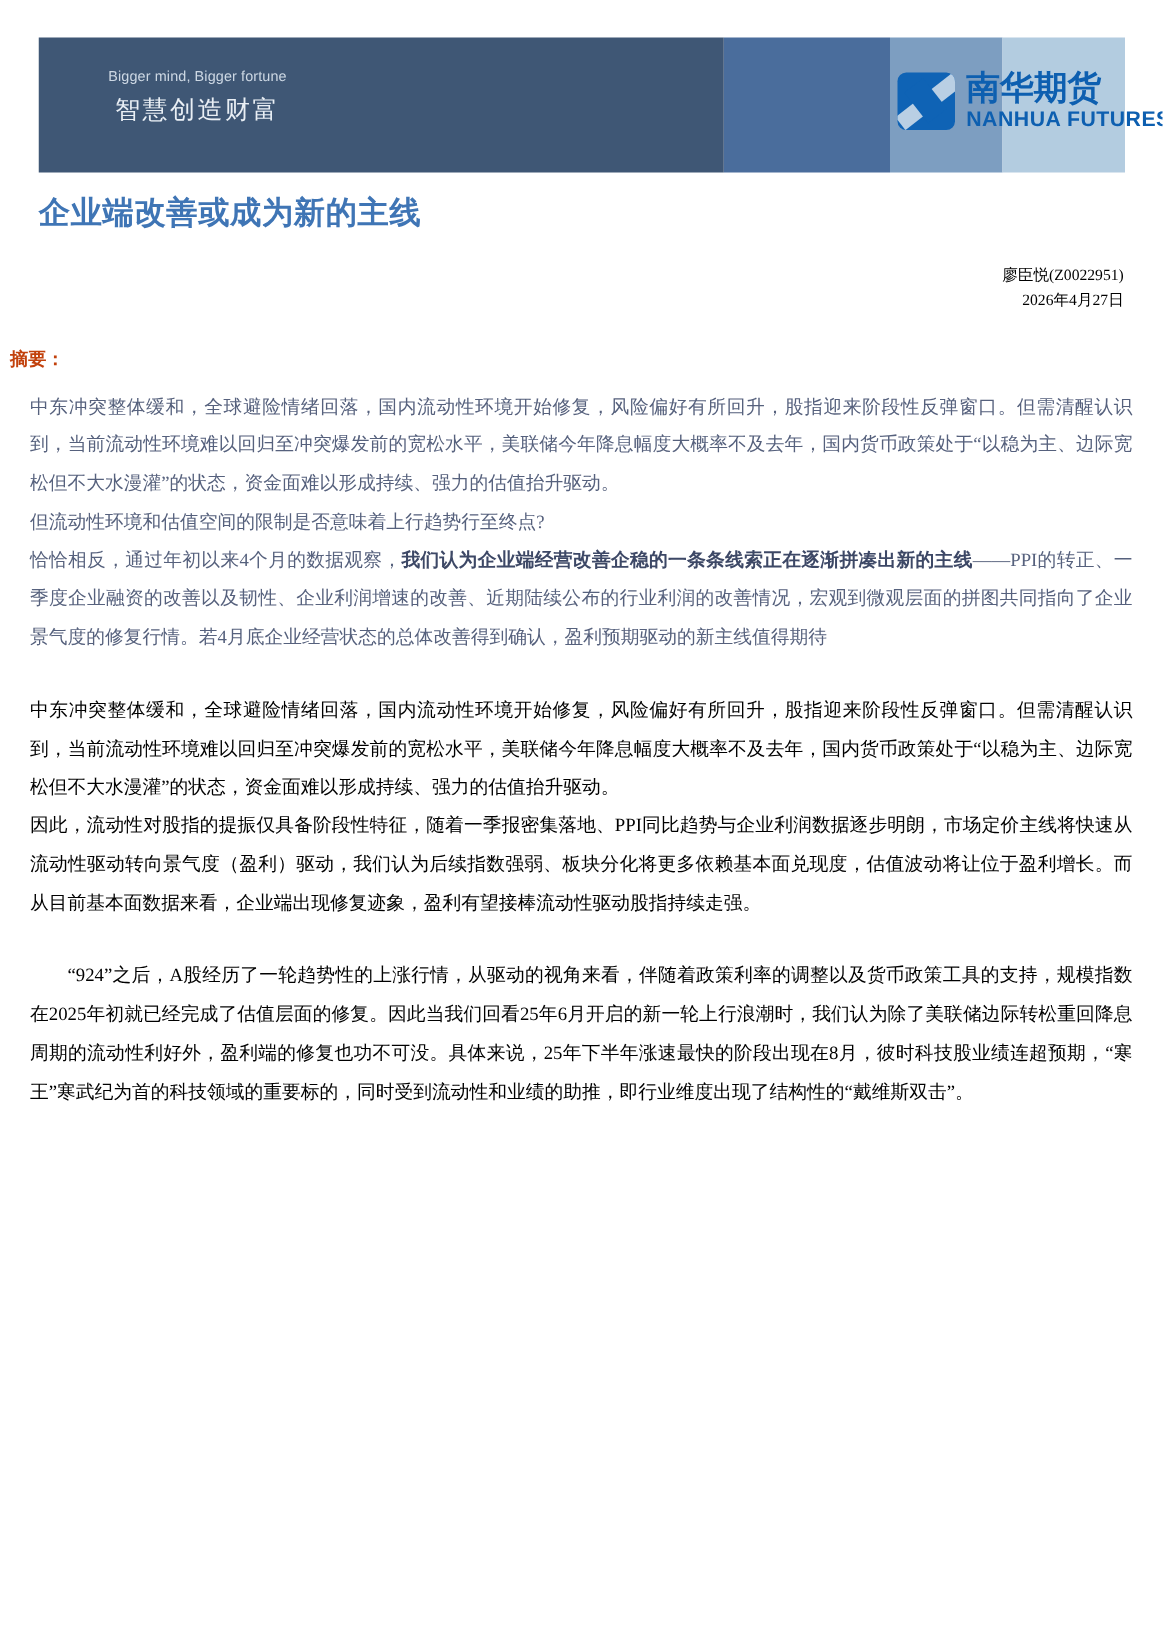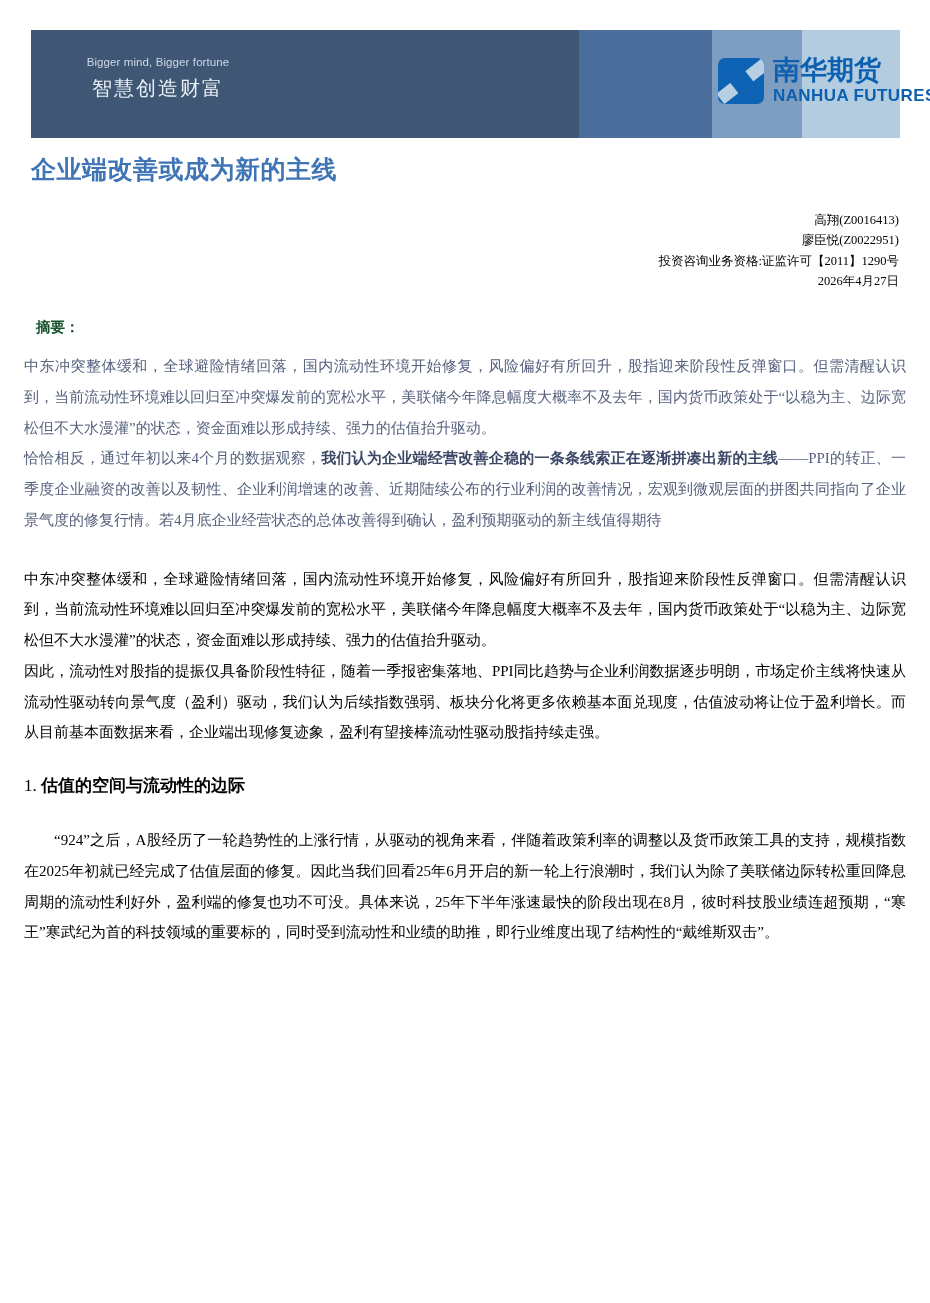--- a/index.html
+++ b/index.html
@@ -143,24 +143,24 @@
 
   .meta {
     margin: 24px 31px 0 0;
     text-align: right;
     font-size: 12.5px;
     line-height: 1.62;
     color: #000000;
   }
 
   .section-label {
-    margin: 27px 0 0 36px;
+    margin: 27px 0 0 8px;
     font-size: 14.5px;
     font-weight: bold;
-    color: #14532d;
+    color: #c2410c;
   }
 
   .abstract {
     margin: 14px 24px 0 24px;
     font-size: 15px;
     line-height: 2.05;
     color: #56617d;
     text-align: justify;
     text-justify: inter-ideograph;
   }
@@ -221,40 +221,35 @@
     <div class="logo-cn">南华期货</div>
     <div class="logo-en">NANHUA FUTURES</div>
   </div>
 </div>
 
 <div class="page">
 
   <h1 class="doc-title">企业端改善或成为新的主线</h1>
 
   <div class="meta">
-    <div>高翔(Z0016413)</div>
     <div>廖臣悦(Z0022951)</div>
-    <div>投资咨询业务资格:证监许可【2011】1290号</div>
     <div>2026年4月27日</div>
   </div>
 
   <div class="section-label">摘要：</div>
 
   <div class="abstract">
     <p>中东冲突整体缓和，全球避险情绪回落，国内流动性环境开始修复，风险偏好有所回升，股指迎来阶段性反弹窗口。但需清醒认识到，当前流动性环境难以回归至冲突爆发前的宽松水平，美联储今年降息幅度大概率不及去年，国内货币政策处于“以稳为主、边际宽松但不大水漫灌”的状态，资金面难以形成持续、强力的估值抬升驱动。</p>
+    <p>但流动性环境和估值空间的限制是否意味着上行趋势行至终点?</p>
     <p><span>恰恰相反，通过年初以来4个月的数据观察，</span><b>我们认为企业端经营改善企稳的一条条线索正在逐渐拼凑出新的主线</b><span>——PPI的转正、一季度企业融资的改善以及韧性、企业利润增速的改善、近期陆续公布的行业利润的改善情况，宏观到微观层面的拼图共同指向了企业景气度的修复行情。若4月底企业经营状态的总体改善得到确认，盈利预期驱动的新主线值得期待</span></p>
   </div>
 
   <div class="body-text">
     <p>中东冲突整体缓和，全球避险情绪回落，国内流动性环境开始修复，风险偏好有所回升，股指迎来阶段性反弹窗口。但需清醒认识到，当前流动性环境难以回归至冲突爆发前的宽松水平，美联储今年降息幅度大概率不及去年，国内货币政策处于“以稳为主、边际宽松但不大水漫灌”的状态，资金面难以形成持续、强力的估值抬升驱动。</p>
     <p>因此，流动性对股指的提振仅具备阶段性特征，随着一季报密集落地、PPI同比趋势与企业利润数据逐步明朗，市场定价主线将快速从流动性驱动转向景气度（盈利）驱动，我们认为后续指数强弱、板块分化将更多依赖基本面兑现度，估值波动将让位于盈利增长。而从目前基本面数据来看，企业端出现修复迹象，盈利有望接棒流动性驱动股指持续走强。</p>
   </div>
 
-  <div class="heading-1">
-    <span class="h-num">1.</span>
-    <span class="h-txt">估值的空间与流动性的边际</span>
-  </div>
 
   <div class="body-text">
     <p class="indent">“924”之后，A股经历了一轮趋势性的上涨行情，从驱动的视角来看，伴随着政策利率的调整以及货币政策工具的支持，规模指数在2025年初就已经完成了估值层面的修复。因此当我们回看25年6月开启的新一轮上行浪潮时，我们认为除了美联储边际转松重回降息周期的流动性利好外，盈利端的修复也功不可没。具体来说，25年下半年涨速最快的阶段出现在8月，彼时科技股业绩连超预期，“寒王”寒武纪为首的科技领域的重要标的，同时受到流动性和业绩的助推，即行业维度出现了结构性的“戴维斯双击”。</p>
   </div>
 
 </div>
 
 </body></html>

